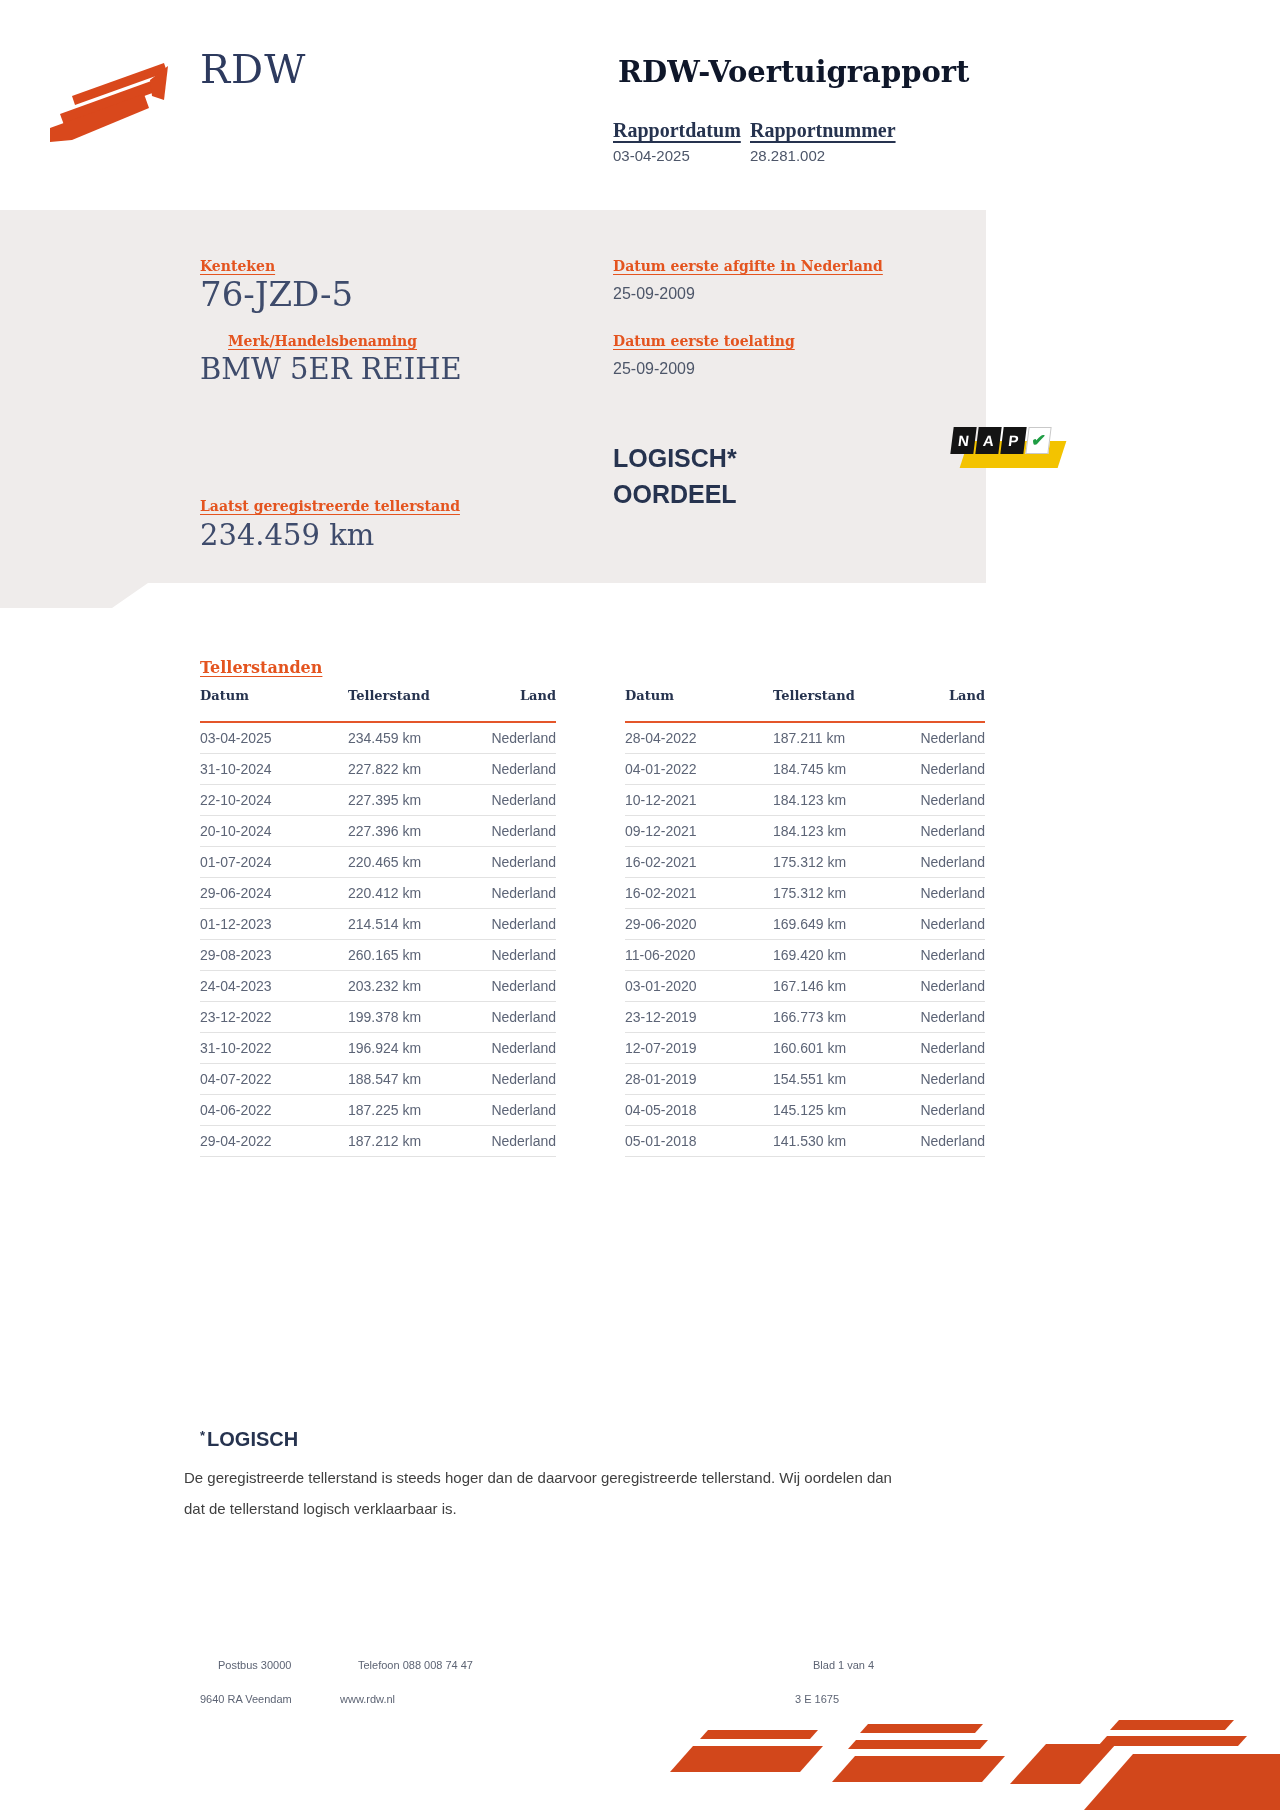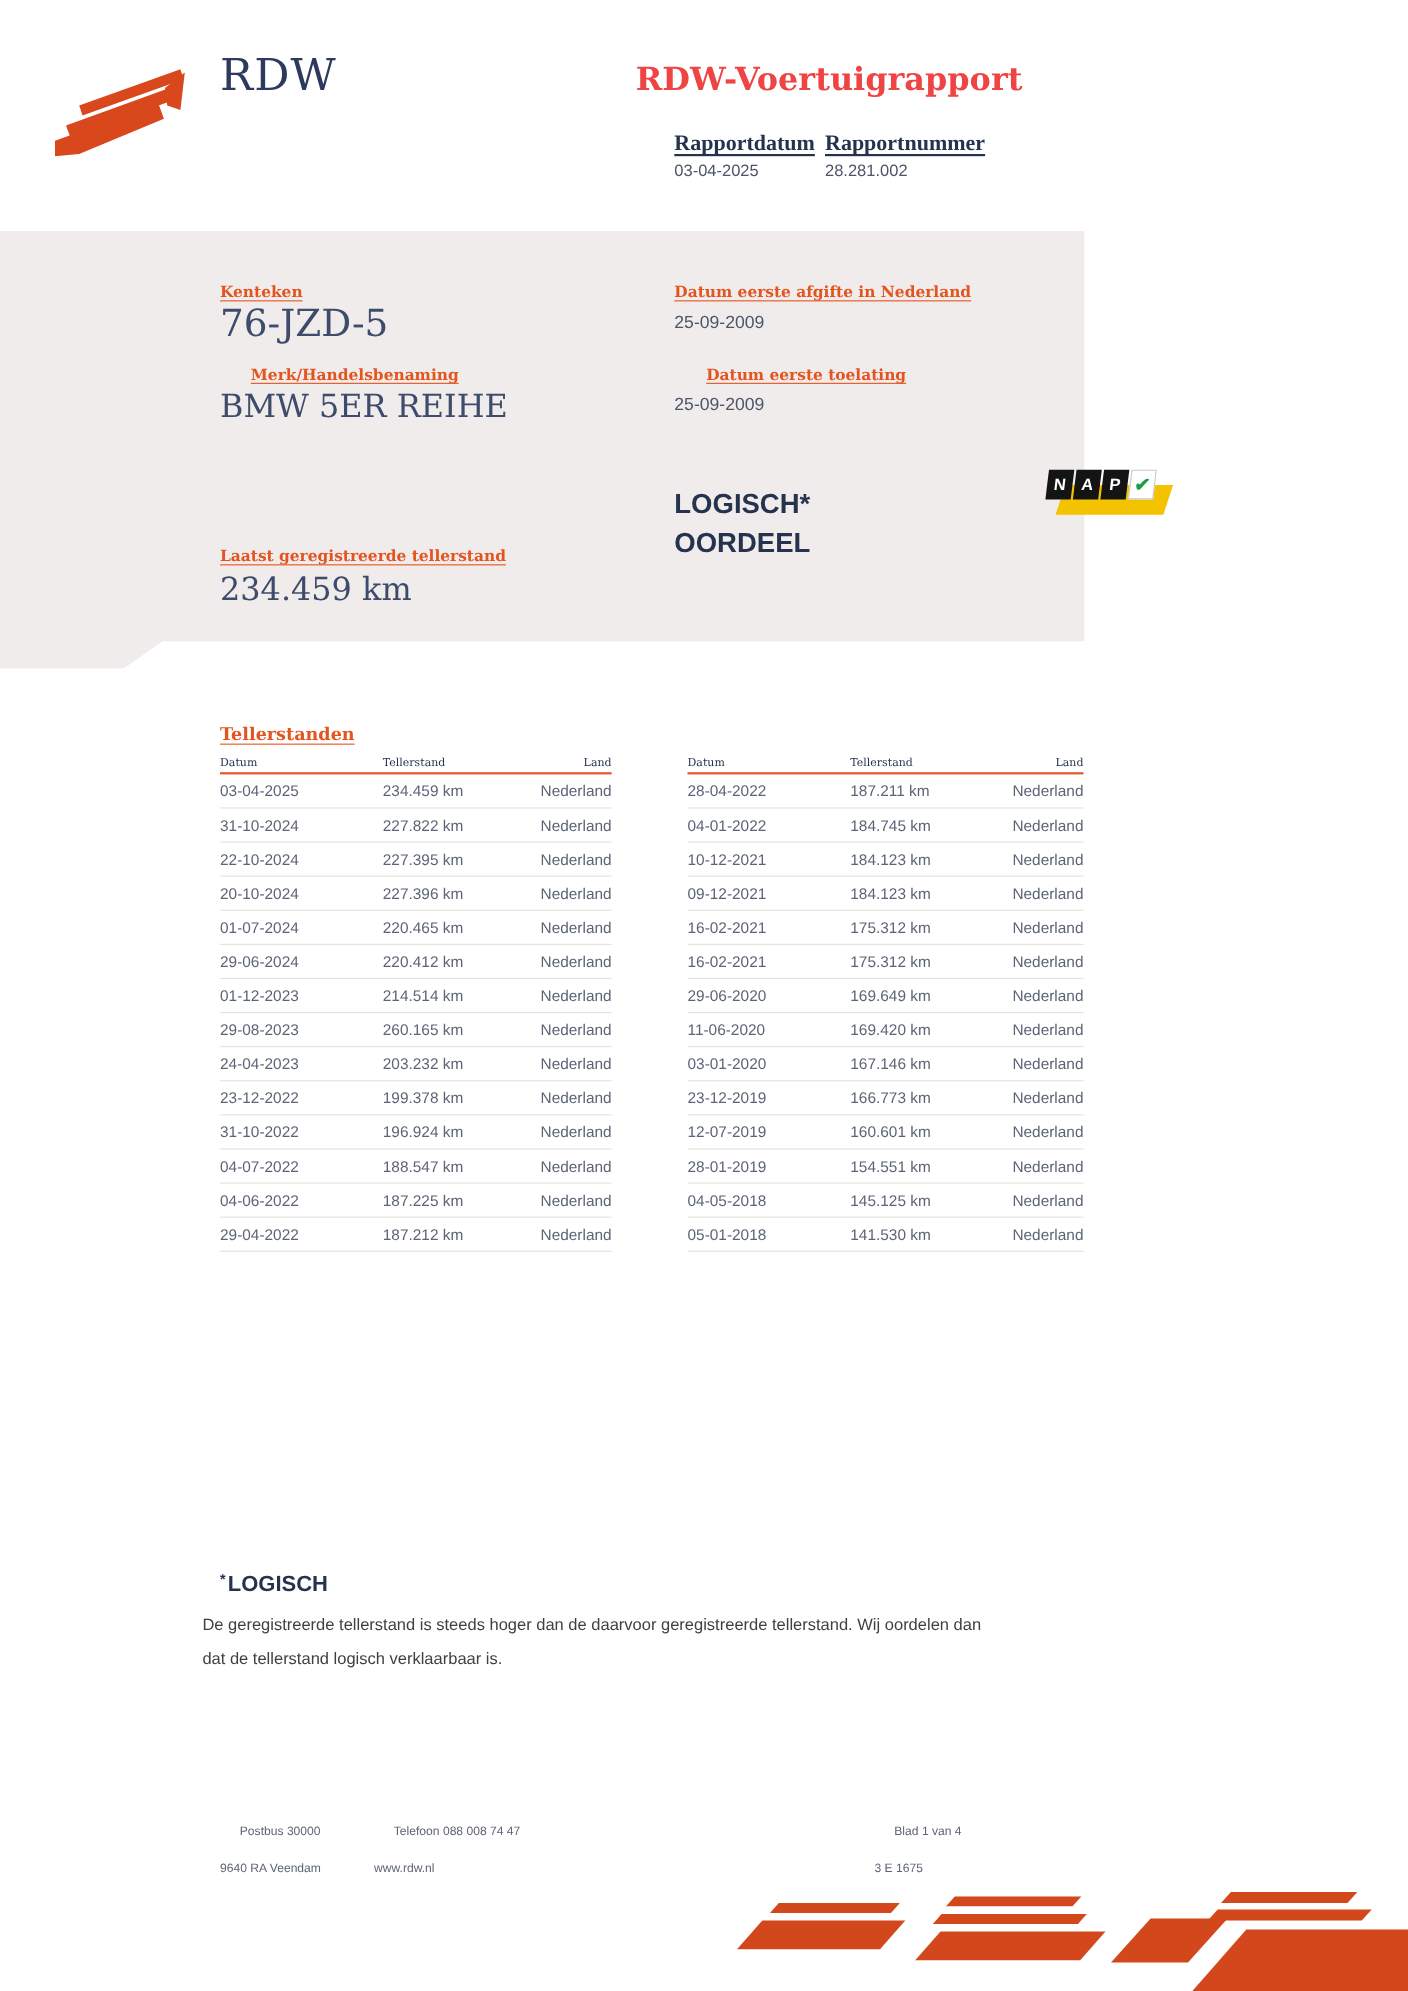--- a/index.html
+++ b/index.html
@@ -9,22 +9,22 @@
     font-family:"Liberation Sans", sans-serif;
   }
 
   
   .logo-graphic { position:absolute; left:46px; top:50px; width:155px; height:98px; }
   .logo-text {
     position:absolute; left:200px; top:46px;
     font-family:"DejaVu Serif", serif; font-size:40px; color:#2d3a5e; letter-spacing:1px;
   }
   .doc-title {
-    position:absolute; left:578px; top:55px;
-    font-family:"DejaVu Serif", serif; font-weight:bold; font-size:29px; color:#ef4444;
+    position:absolute; left:618px; top:55px;
+    font-family:"DejaVu Serif", serif; font-weight:bold; font-size:29px; color:#0f172a;
   }
   .rpt-label {
     position:absolute; top:119px;
     font-family:Liberation Serif, serif; font-weight:bold; font-size:20px; color:#26334f;
     text-decoration:underline; text-underline-offset:4px; text-decoration-thickness:1.5px;
   }
   .rpt-value { position:absolute; top:147px; font-size:15px; color:#4d5669; }
   .x-col1 { left:613px; } .x-col2 { left:750px; }
 
   
@@ -62,22 +62,22 @@
   .tstand-heading {
     position:absolute; left:200px; top:658px;
     font-family:"DejaVu Serif", serif; font-weight:bold; font-size:16px; color:#e4541f;
     text-decoration:underline; text-underline-offset:3px; text-decoration-thickness:1.2px;
   }
   .ttable { position:absolute; top:688px; }
   .ttable-left  { left:200px; width:356px; }
   .ttable-right { left:625px; width:360px; }
   .thead {
     display:grid; grid-template-columns:148px 1fr auto;
-    padding-bottom:3px; border-bottom:2px solid #e4562a;
-    font-family:"DejaVu Serif", serif; font-weight:normal; font-size:10px; color:#26334f;
+    padding-bottom:18px; border-bottom:2px solid #e4562a;
+    font-family:"DejaVu Serif", serif; font-weight:bold; font-size:13px; color:#26334f;
   }
   .trow {
     display:grid; grid-template-columns:148px 1fr auto; align-items:center;
     height:31px; border-bottom:1px solid #e2e2e2;
     font-size:14px; color:#5c6476;
   }
   .c2 { justify-self:end; }
 
   
   .footnote-heading {
@@ -124,21 +124,21 @@
 
 <div class="fld-label" style="left:200px; top:258px;">Kenteken</div>
 <div class="big-value" style="left:200px; top:274px; font-size:34px;">76-JZD-5</div>
 
 <div class="fld-label" style="left:200px; top:333px;margin-left:28px;">Merk/Handelsbenaming</div>
 <div class="big-value" style="left:200px; top:352px; font-size:29px;">BMW 5ER REIHE</div>
 
 <div class="fld-label" style="left:613px; top:258px;">Datum eerste afgifte in Nederland</div>
 <div class="sm-value" style="left:613px; top:285px;">25-09-2009</div>
 
-<div class="fld-label" style="left:642px; top:333px;">Datum eerste toelating</div>
+<div class="fld-label" style="left:613px; top:333px;">Datum eerste toelating</div>
 <div class="sm-value" style="left:613px; top:360px;">25-09-2009</div>
 
 <div class="oordeel">
   <div>LOGISCH*</div>
   <div>OORDEEL</div>
 </div>
 
 <div class="nap">
   <div class="nap-yellow"></div>
   <div class="nap-tiles">

